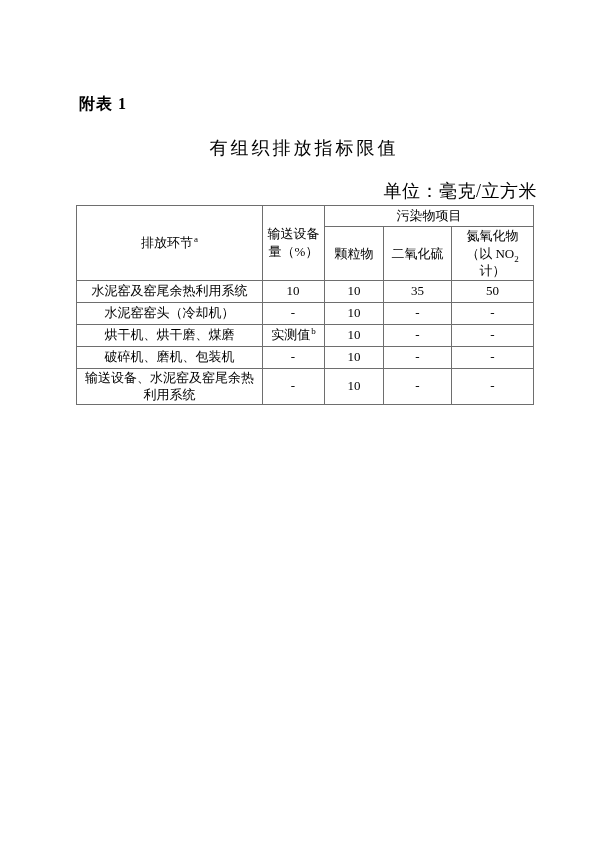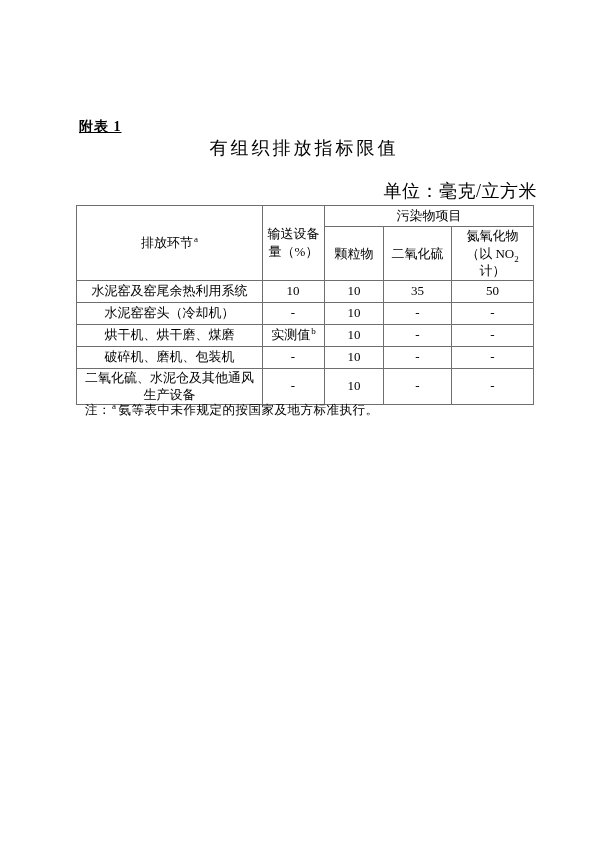--- a/index.html
+++ b/index.html
@@ -10,25 +10,24 @@
     color: #000;
   }
   .page {
     position: relative;
     width: 600px; height: 848px;
     background: #ffffff;
     overflow: hidden;
   }
   .appendix-label {
     position: absolute;
-    left: 79px; top: 118px;
-    font-size: 14px;
+    left: 79px; top: 94px;
+    font-size: 16px;
     font-weight: 600;
     letter-spacing: 1px;
-    text-decoration: underline;
   }
   .doc-title {
     position: absolute;
     left: 4px; top: 136px;
     width: 600px;
     text-align: center;
     font-size: 18px;
     letter-spacing: 3px;
     font-weight: 500;
   }
@@ -142,26 +141,25 @@
         <td>-</td>
       </tr>
       <tr class="drow">
         <td>破碎机、磨机、包装机</td>
         <td><span>-</span><sup class="marker"></sup></td>
         <td>10</td>
         <td>-</td>
         <td>-</td>
       </tr>
       <tr class="drow-tall">
-        <td>二氧化硫、水泥仓及其他通风生产设备</td>
+        <td>输送设备、水泥窑及窑尾余热利用系统</td>
         <td><span>-</span><sup class="marker"></sup></td>
         <td>10</td>
         <td>-</td>
         <td>-</td>
       </tr>
     </tbody>
   </table>
 
   <div class="notes">
-    <div class="note-line"><span>注：</span><sup class="marker">a</sup><span>氨等表中未作规定的按国家及地方标准执行。</span></div>
   </div>
 
 </div>
 
 </body></html>

